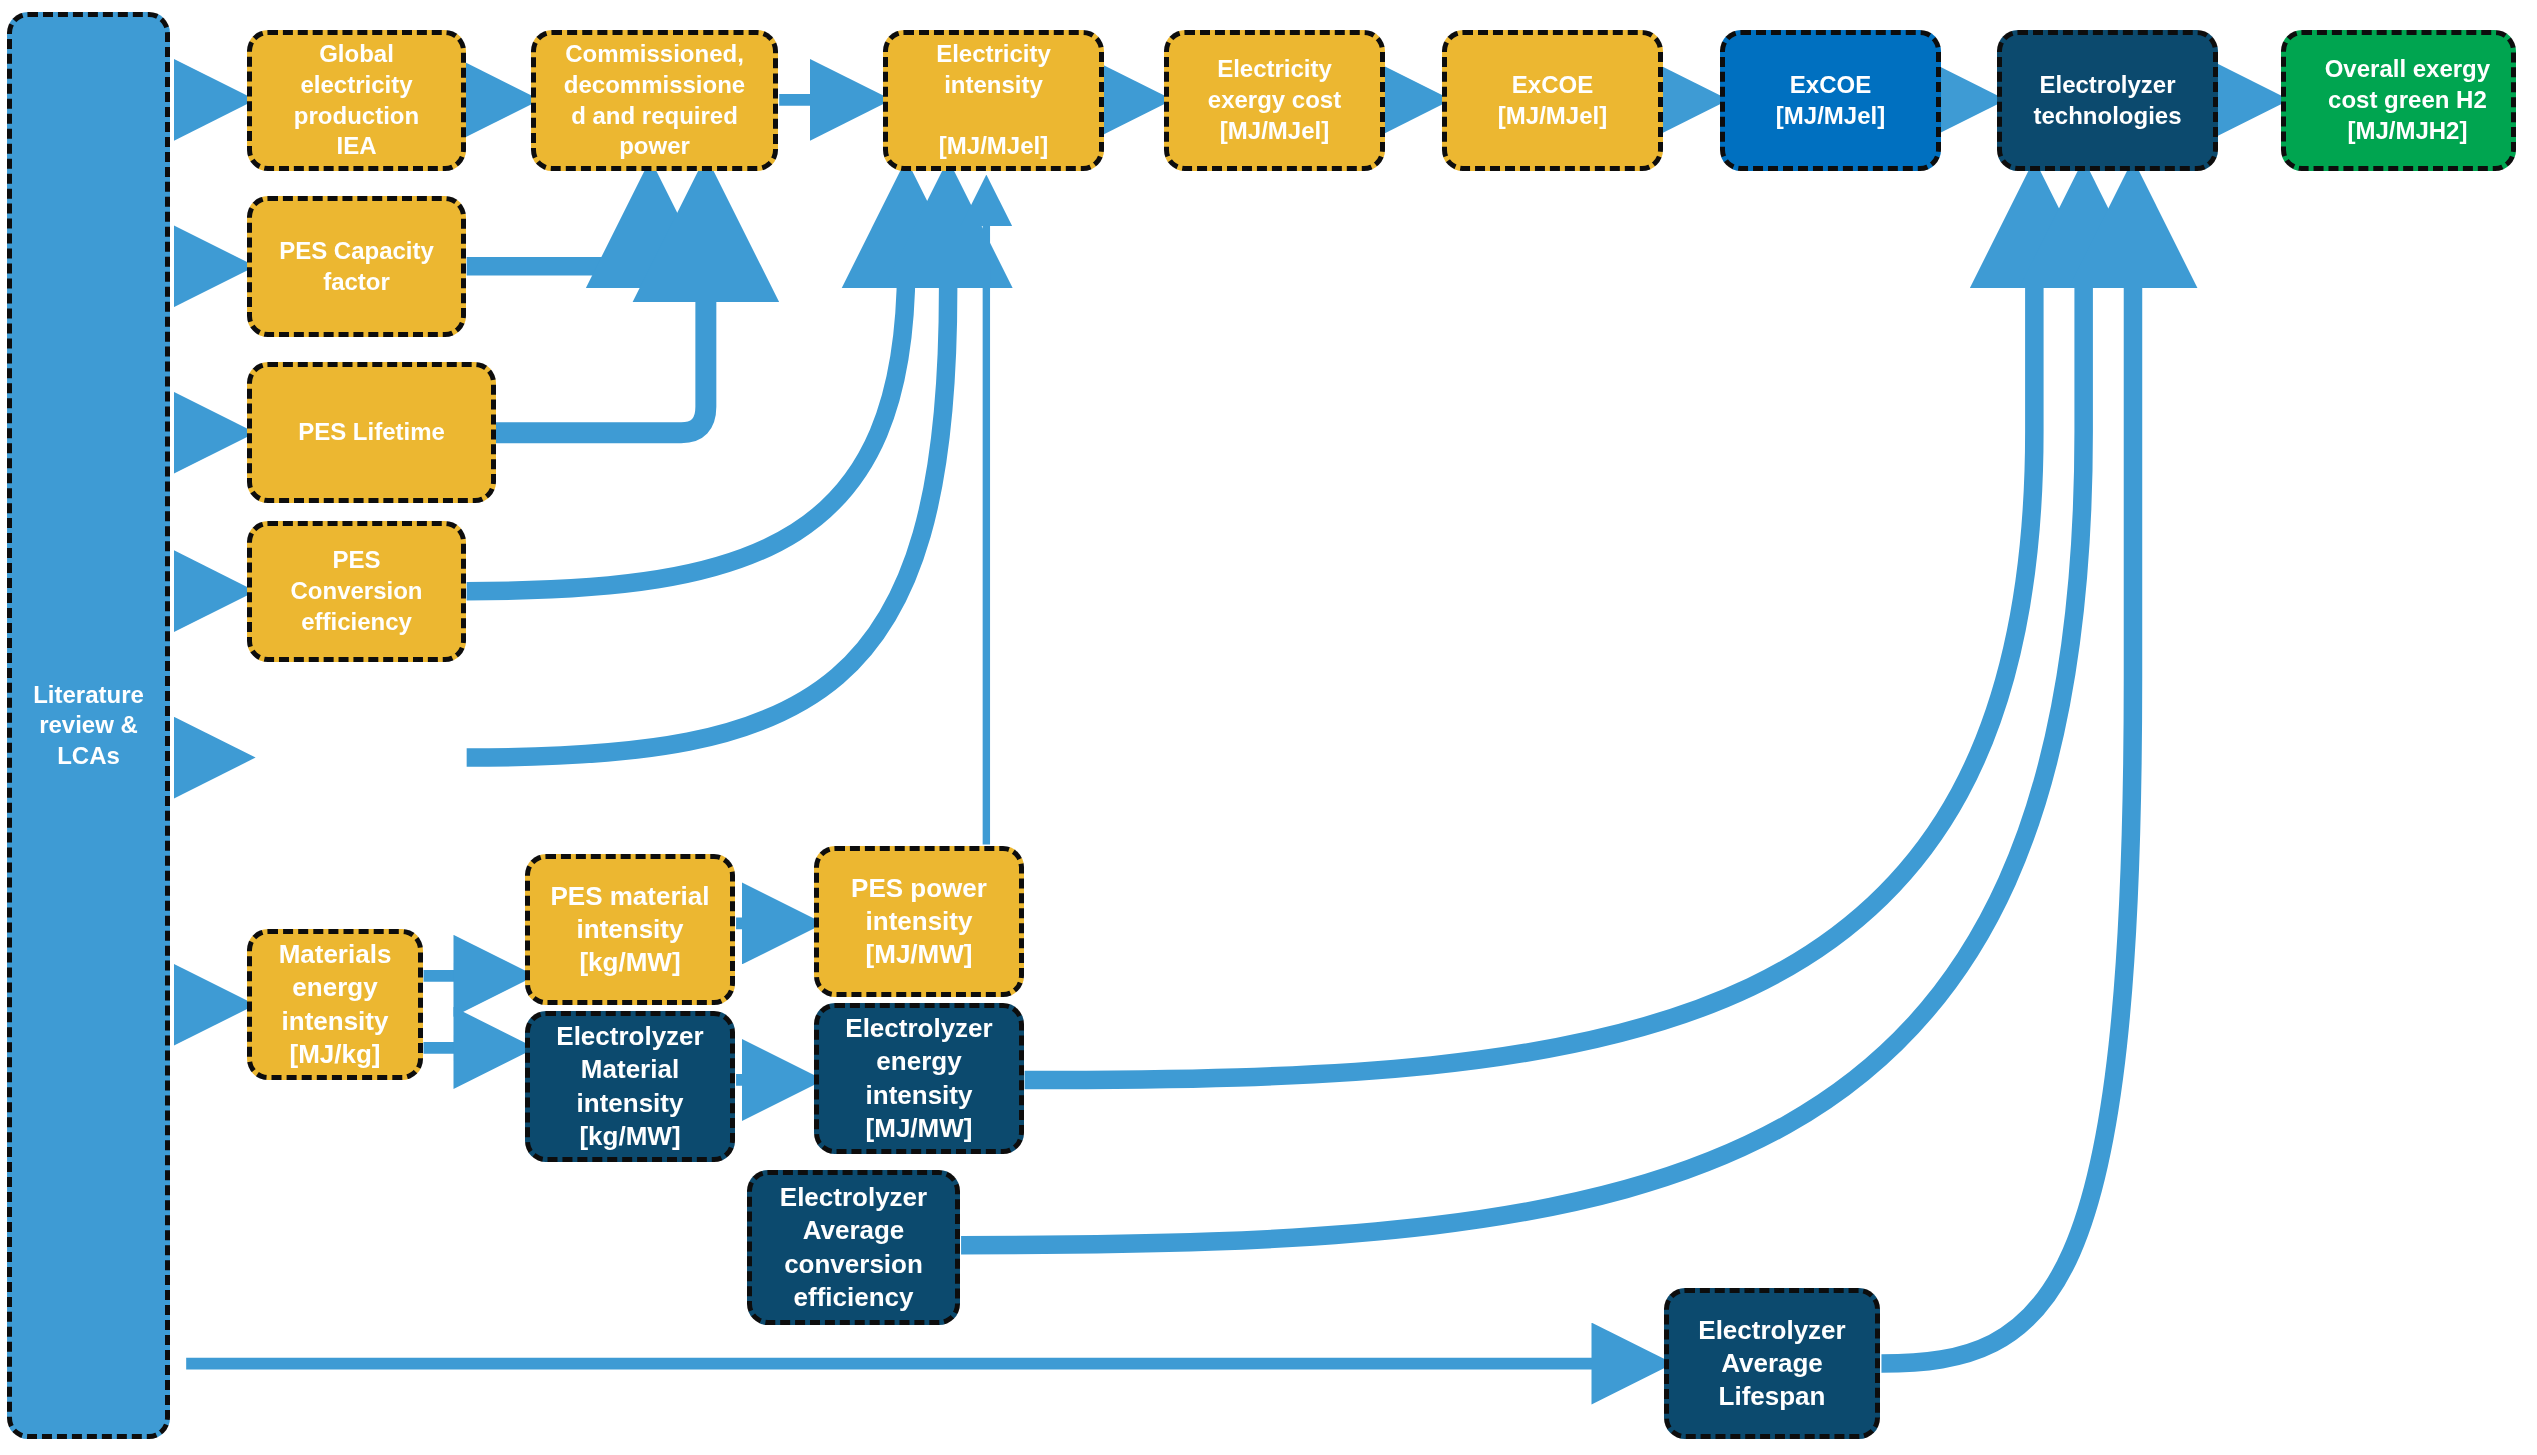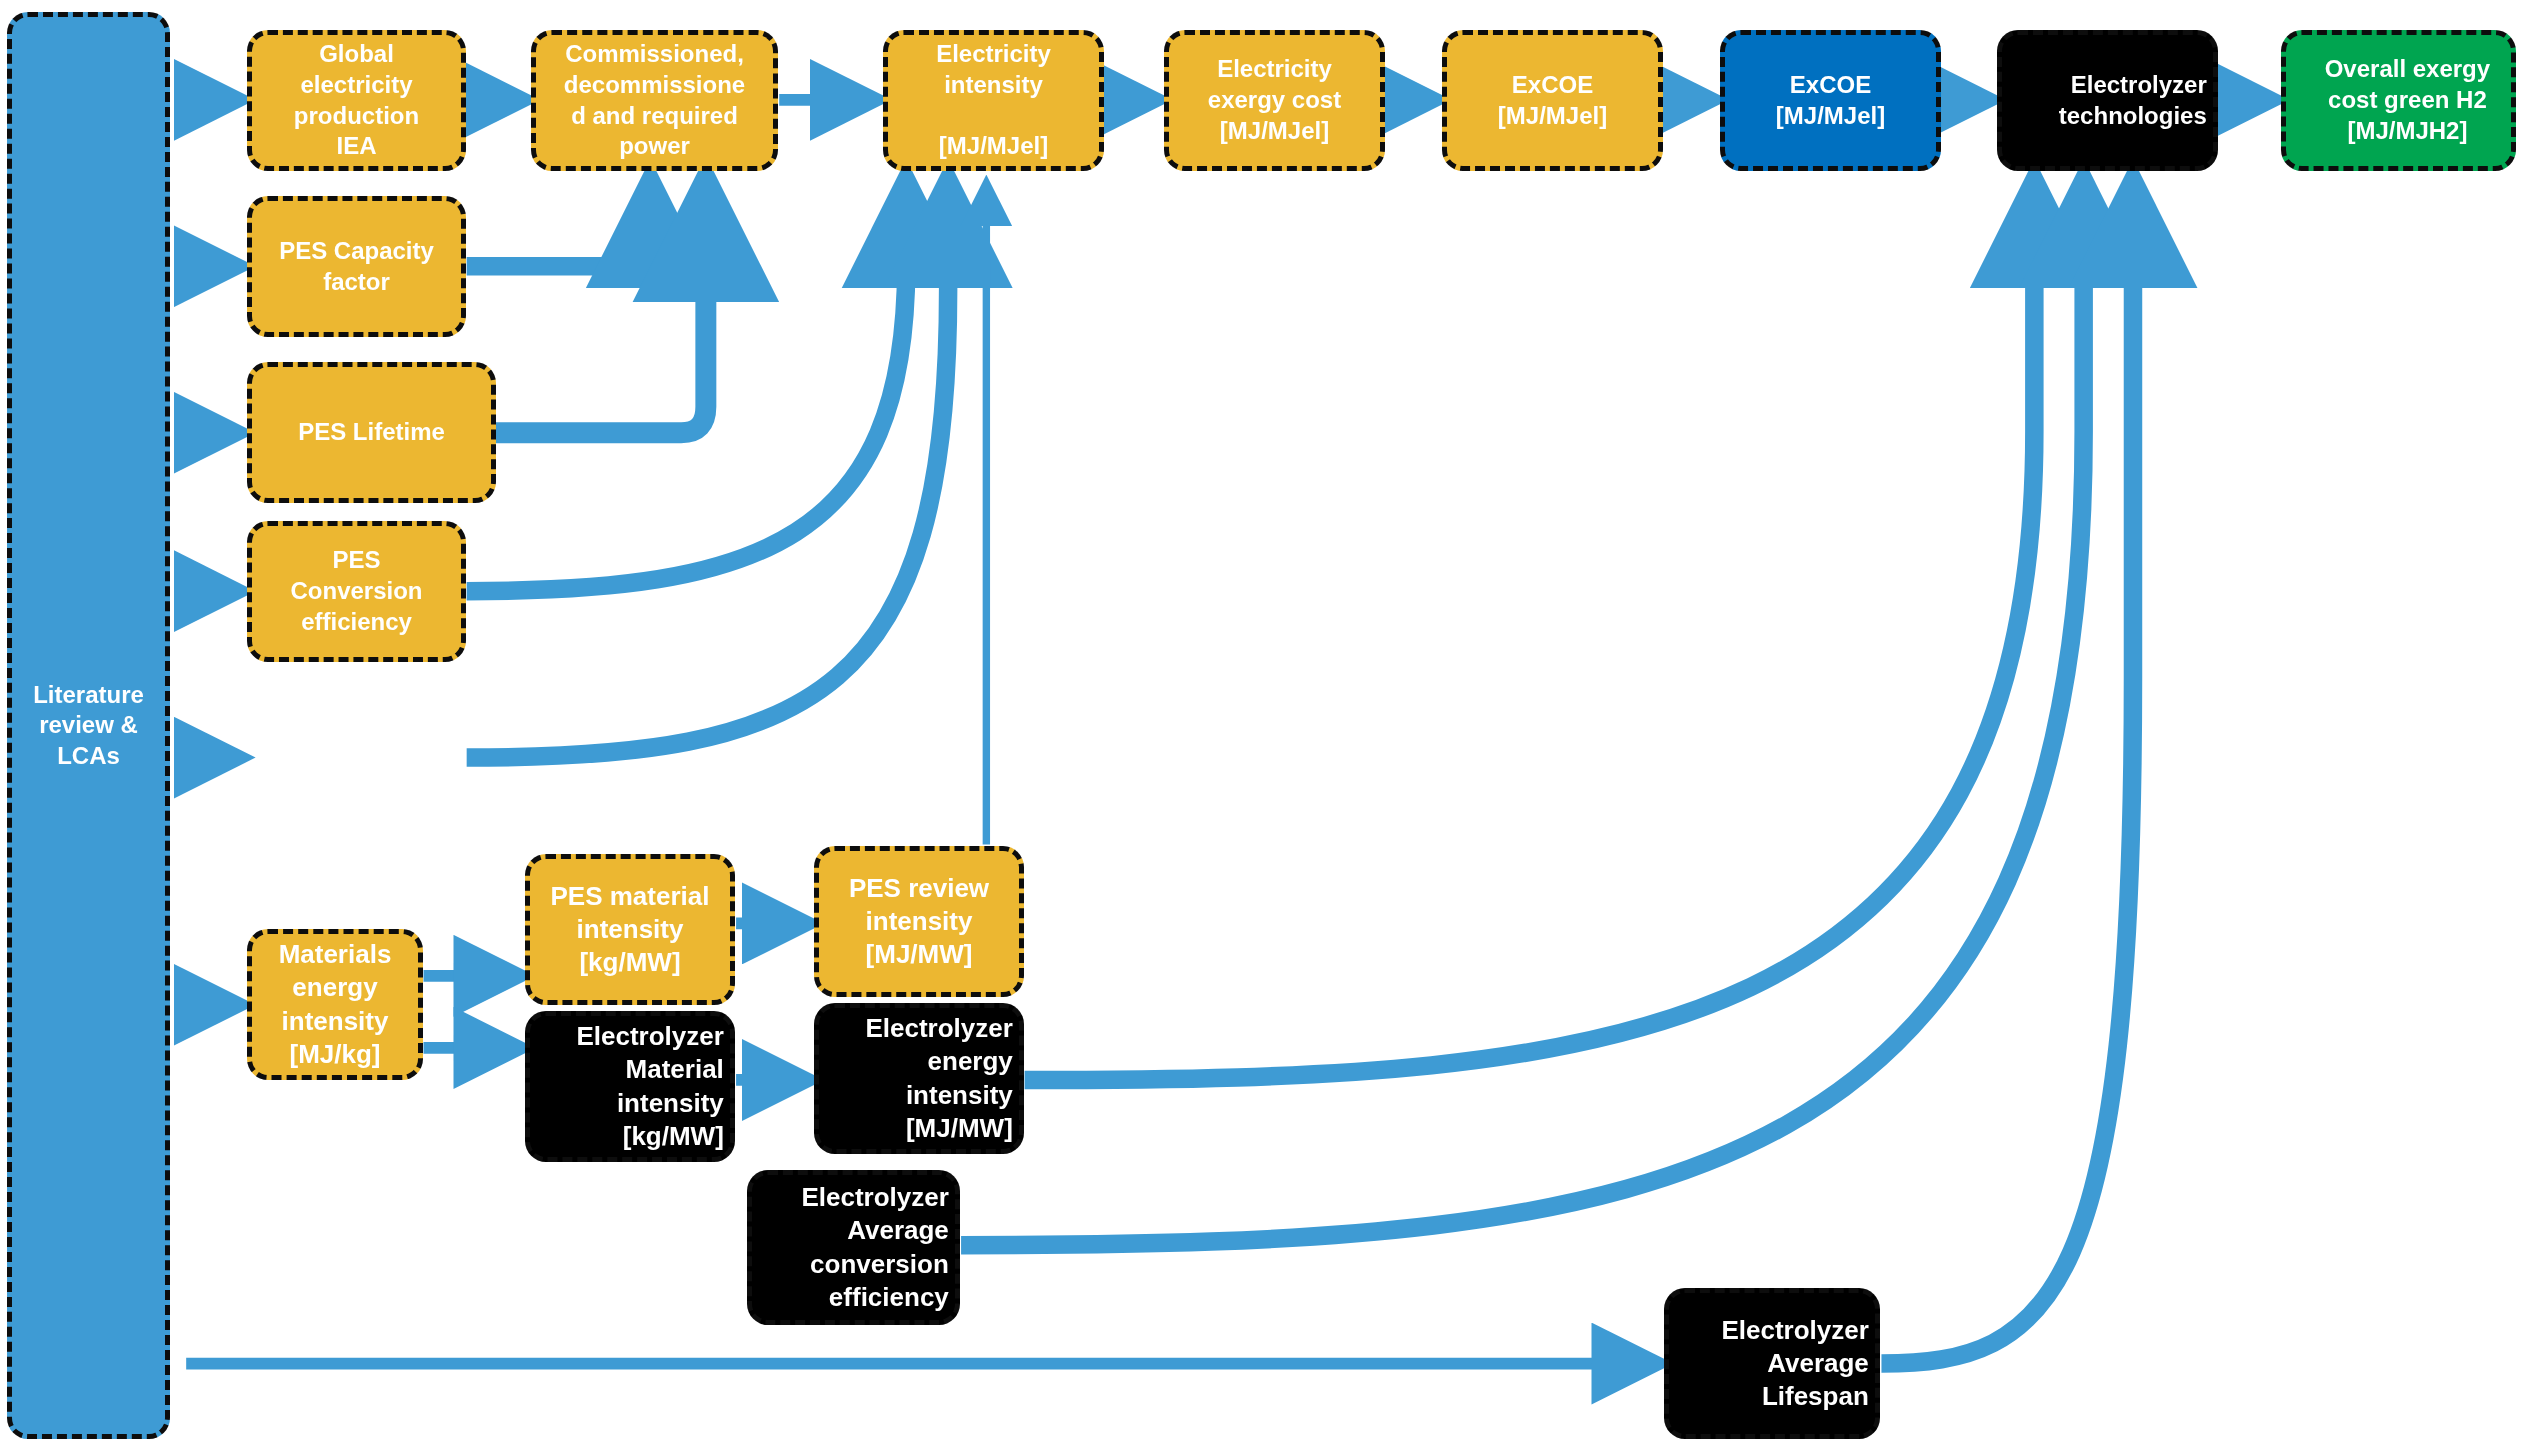--- a/index.html
+++ b/index.html
@@ -23,21 +23,21 @@
     text-align:center;
     color:#ffffff;
     font-weight:bold;
     line-height:1.28;
     padding:3.7px 6.2px;
     z-index:3;
   }
   .node .lbl{white-space:pre-line;display:block;width:100%;}
   .yellow{background:#ecb731;}
   .blue  {background:#0070c0;}
-  .grey  {background:#000000;text-align:right;}
+  .grey  {background:#0c4a6e;}
   .green {background:#00a550;padding-left:24px;}
   .lit   {background:#3e9bd4;}
   .fs-md{font-size:24px;}
   .fs-sm{font-size:26px;}
 </style>
 </head>
 <body>
 
 <div id="stage">
 
@@ -165,21 +165,21 @@
 [MJ/kg]</span>
   </div>
 
   <div class="node yellow" style="left:525px;top:854px;width:210px;height:151px;">
     <span class="lbl fs-sm">PES material
 intensity
 [kg/MW]</span>
   </div>
 
   <div class="node yellow" style="left:814px;top:846px;width:210px;height:151px;">
-    <span class="lbl fs-sm">PES review
+    <span class="lbl fs-sm">PES power
 intensity
 [MJ/MW]</span>
   </div>
 
   <div class="node grey" style="left:525px;top:1011px;width:210px;height:151px;">
     <span class="lbl fs-sm">Electrolyzer
 Material
 intensity
 [kg/MW]</span>
   </div>

